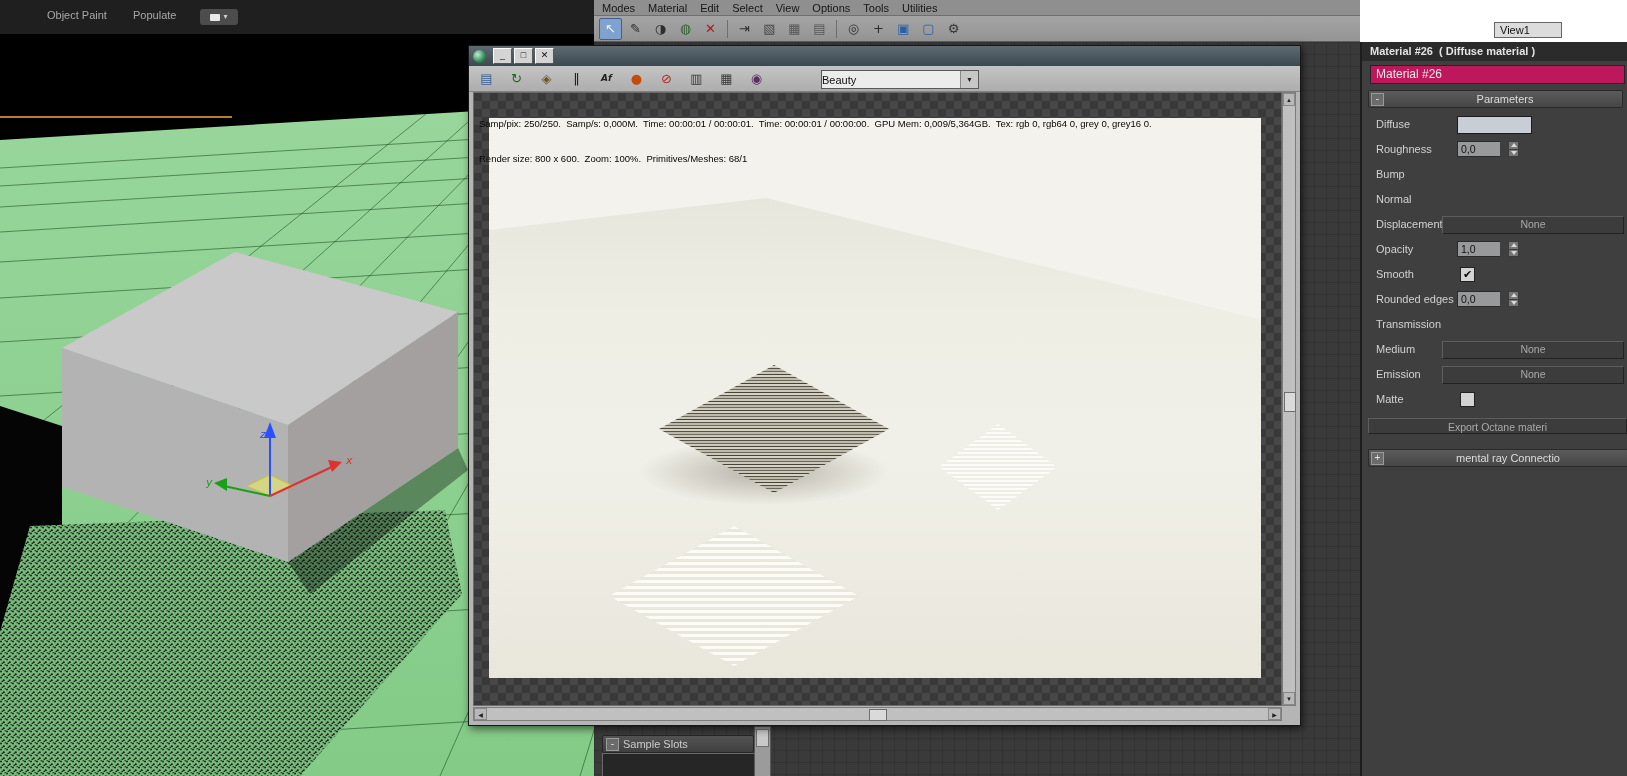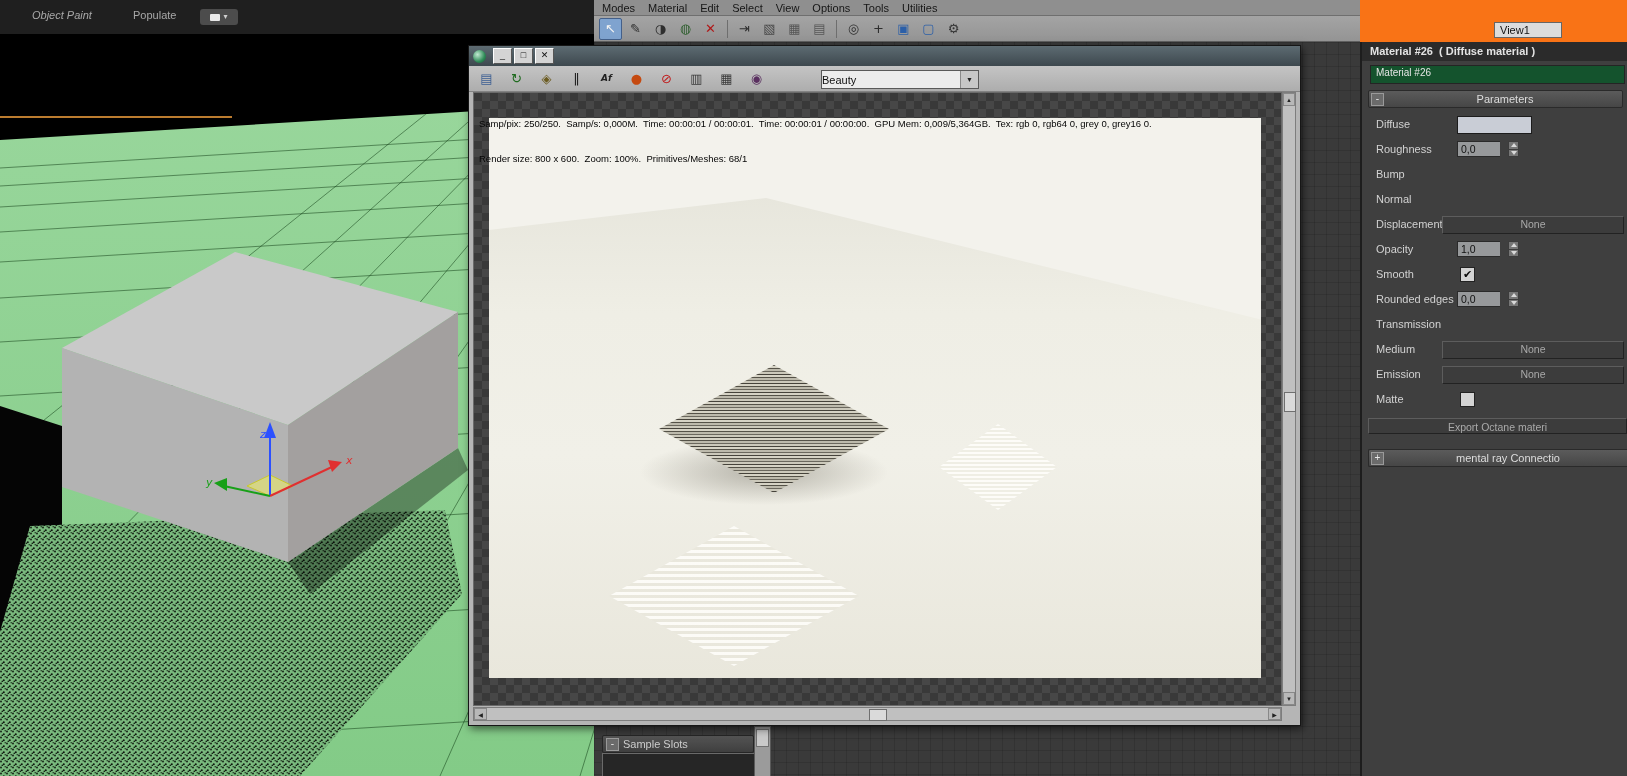--- a/index.html
+++ b/index.html
@@ -3,21 +3,21 @@
 <meta charset="utf-8">
 <style>
   html,body{margin:0;padding:0;background:#303030;}
   body{width:1627px;height:776px;overflow:hidden;font-family:"Liberation Sans",sans-serif;-webkit-font-smoothing:antialiased;}
   #stage{position:relative;width:1627px;height:776px;overflow:hidden;background:#303030;}
 
   
   #left-vp{position:absolute;left:0;top:0;width:594px;height:776px;background:#000;}
   #ribbon{position:absolute;left:0;top:0;width:594px;height:34px;background:#1f1f1f;border-bottom:1px solid #000;}
   .ribbon-tab{position:absolute;top:9px;font-size:11px;color:#a8a8a8;cursor:default;}
-  #rtab0{left:32px;font-style:italic;}
+  #rtab0{left:47px;}
   #rtab1{left:133px;}
   .ribbon-chip{position:absolute;left:200px;top:9px;width:38px;height:16px;background:#4c4c4c;border-radius:3px;display:flex;align-items:center;justify-content:center;gap:3px;}
   .chip-ic{width:10px;height:7px;background:#e8e8e8;border-radius:1px;display:inline-block;}
   .chip-arrow{font-size:8px;color:#cfcfcf;line-height:8px;}
   #vp-svg{position:absolute;left:0;top:34px;}
   .axis-label{font-size:11px;font-style:italic;font-family:"DejaVu Sans",sans-serif;}
 
   
   #me-underlay{position:absolute;left:594px;top:42px;width:766px;height:734px;background:#3a3a3a;
     background-image:linear-gradient(rgba(0,0,0,0.12) 1px,transparent 1px),linear-gradient(90deg,rgba(0,0,0,0.12) 1px,transparent 1px);
@@ -36,30 +36,30 @@
   .menu-item{font-size:11px;color:#161616;cursor:default;}
   #me-toolbar{position:absolute;left:0;top:16px;width:766px;height:26px;background:linear-gradient(#a4a4a4,#949494);
     display:flex;align-items:center;padding-left:5px;box-sizing:border-box;gap:2px;border-bottom:1px solid #5f5f5f;}
   .tool-btn{width:21px;height:20px;display:flex;align-items:center;justify-content:center;border:1px solid transparent;border-radius:2px;}
   .tool-btn.active{background:#7fa3cf;border:1px solid #44608a;}
   .tool-glyph{font-size:13px;line-height:13px;font-family:"DejaVu Sans",sans-serif;}
   .tool-glyph.wide{font-size:9px;font-weight:bold;font-style:italic;}
   .tb-sep{width:1px;height:18px;background:#6e6e6e;margin:0 3px;}
 
   
-  #tr-strip{position:absolute;left:1360px;top:0;width:267px;height:42px;background:#f97316;}
+  #tr-strip{position:absolute;left:1360px;top:0;width:267px;height:42px;background:#ffffff;}
   #view-combo{position:absolute;left:134px;top:22px;width:68px;height:16px;background:#dcdcdc;border:1px solid #666;
     font-size:11px;color:#111;padding:1px 0 0 5px;box-sizing:border-box;}
 
   
   #right-panel{position:absolute;left:1360px;top:42px;width:267px;height:734px;background:#3f3f3f;border-left:2px solid #1d1d1d;box-sizing:border-box;}
   #rp-header{position:absolute;left:0;top:0;width:100%;height:19px;background:#2b2b2b;color:#e3e3e3;font-size:11px;font-weight:bold;
     padding:3px 0 0 8px;box-sizing:border-box;white-space:pre;}
-  #rp-name{position:absolute;left:8px;top:23px;right:2px;height:16px;background:#14532d;border:1px solid #242424;
-    color:#e6e6e6;font-size:10px;padding:1px 0 0 5px;}
+  #rp-name{position:absolute;left:8px;top:23px;right:2px;height:16px;background:#be185d;border:1px solid #242424;
+    color:#e6e6e6;font-size:12px;padding:1px 0 0 5px;}
   .rollout{position:absolute;height:16px;background:linear-gradient(#5b5b5b,#464646);border:1px solid #2a2a2a;border-radius:2px;
     display:flex;align-items:center;color:#dddddd;font-size:11px;}
   .ro-box{width:11px;height:11px;background:#6b6b6b;border:1px solid #9a9a9a;color:#e8e8e8;font-size:10px;line-height:10px;
     text-align:center;display:inline-block;}
   .rollout .ro-box{margin:0 4px 0 2px;}
   .ro-label{flex:1;text-align:center;white-space:nowrap;overflow:hidden;}
   #ro-params{left:6px;top:48px;width:253px;}
   #ro-mr{left:6px;top:407px;width:259px;border-right:none;border-radius:2px 0 0 2px;}
   #param-rows{position:absolute;left:0;top:70px;width:267px;}
   .param-row{position:relative;height:25px;}

